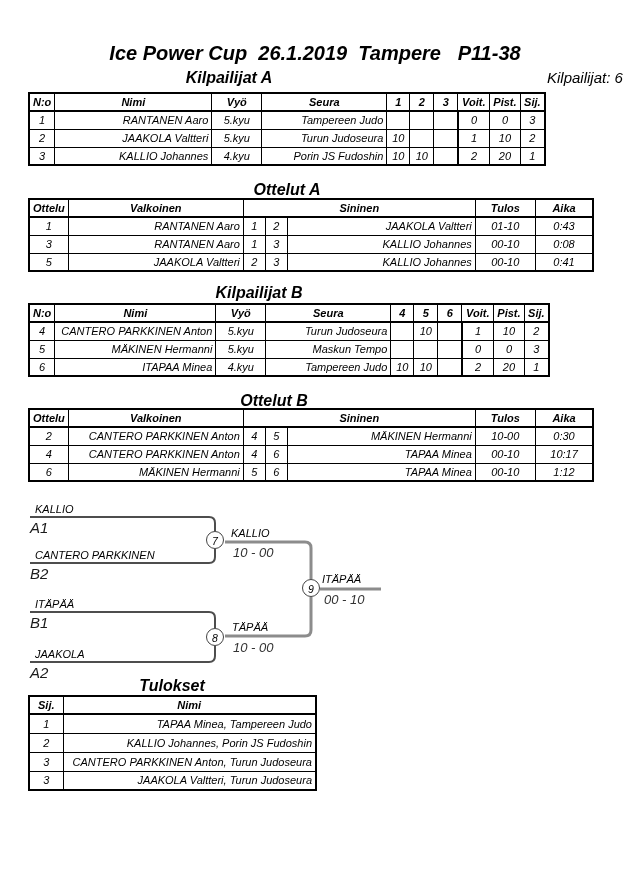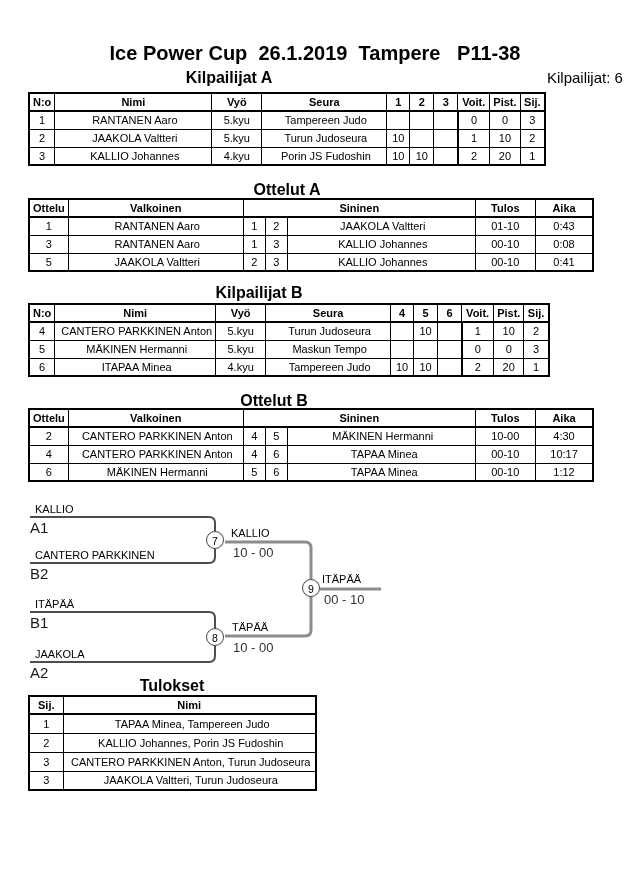--- a/index.html
+++ b/index.html
@@ -1,33 +1,33 @@
 <!DOCTYPE html>
 <html><head>
 <meta charset="utf-8">
 <style>
   html,body { margin:0; padding:0; background:#fff; }
   .page { position:relative; width:630px; height:891px; background:#ffffff;
-          font-family:"Liberation Sans", sans-serif; color:#000; overflow:hidden; }
+          font-family:"Liberation Sans", sans-serif; color:#000; overflow:hidden;font-style:italic; }
 
   .title { position:absolute; left:0; top:42px; width:100%; text-align:center;
            font-weight:bold; font-size:20px; line-height:22px; white-space:pre; }
 
   .heading { position:absolute; transform:translateX(-50%); font-weight:bold;
              font-size:16px; white-space:pre; }
 
   .count { position:absolute; left:547px; top:69px; font-size:15px; }
 
   table.sheet { position:absolute; border-collapse:collapse; table-layout:fixed;
                 font-size:11px; border:2px solid #000; background:#fff; }
   table.sheet th, table.sheet td { border:1px solid #000; padding:0 3px; height:18px;
                 box-sizing:border-box; overflow:hidden; white-space:pre; line-height:16px; }
   table.sheet thead th { font-weight:bold; border-bottom:2px solid #000; }
   table.sheet td.thick-left, table.sheet th.thick-left { border-left:2px solid #000; }
-  table.sheet .al { text-align:center;margin-top:11px; }
+  table.sheet .al { text-align:right;margin-top:11px; }
   table.sheet .ac { text-align:center; }
   table.sheet .al.name { padding-left:6px; }
   table.t-tbl td { height:19px; }
 
   
   .bracket-svg { position:absolute; left:0; top:0; }
   .b-name  { position:absolute; font-size:11px; white-space:pre; }
   .b-seed  { position:absolute; font-size:15px; color:#1a1a1a; white-space:pre; }
   .b-win   { position:absolute; font-size:11px; white-space:pre; }
   .b-score { position:absolute; font-size:13px; color:#333; white-space:pre; }
@@ -252,21 +252,21 @@
         </tr>
       </thead>
       <tbody>
         <tr>
           <td class="ac">2</td>
           <td class="al name">CANTERO PARKKINEN Anton</td>
           <td class="ac">4</td>
           <td class="ac">5</td>
           <td class="al name">MÄKINEN Hermanni</td>
           <td class="ac">10-00</td>
-          <td class="ac">4:30</td>
+          <td class="ac">0:30</td>
         </tr>
         <tr>
           <td class="ac">4</td>
           <td class="al name">CANTERO PARKKINEN Anton</td>
           <td class="ac">4</td>
           <td class="ac">6</td>
           <td class="al name"> TAPAA Minea</td>
           <td class="ac">00-10</td>
           <td class="ac">10:17</td>
         </tr>

